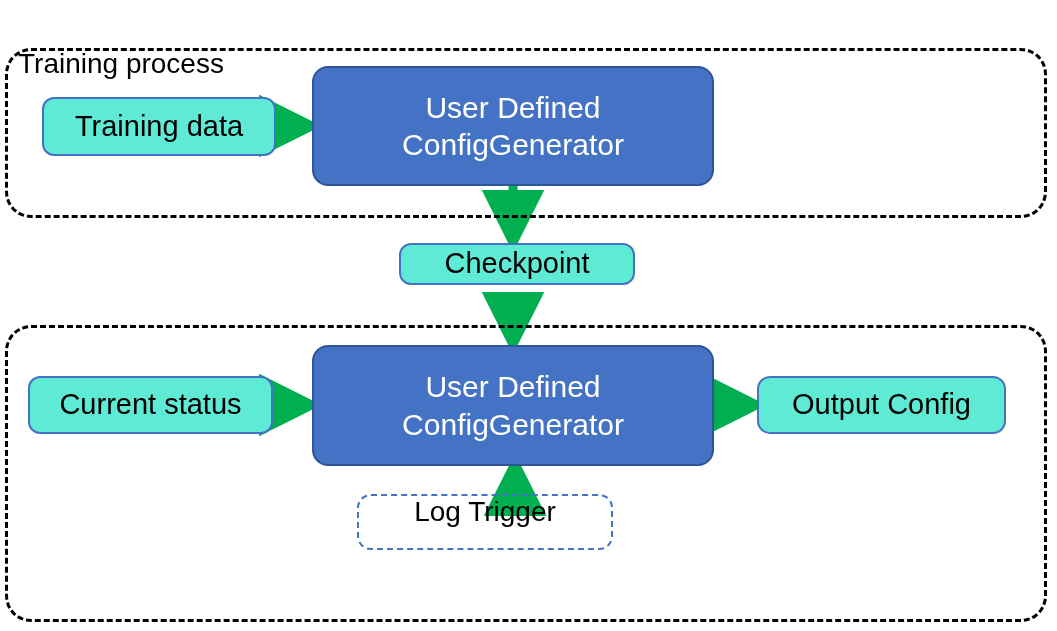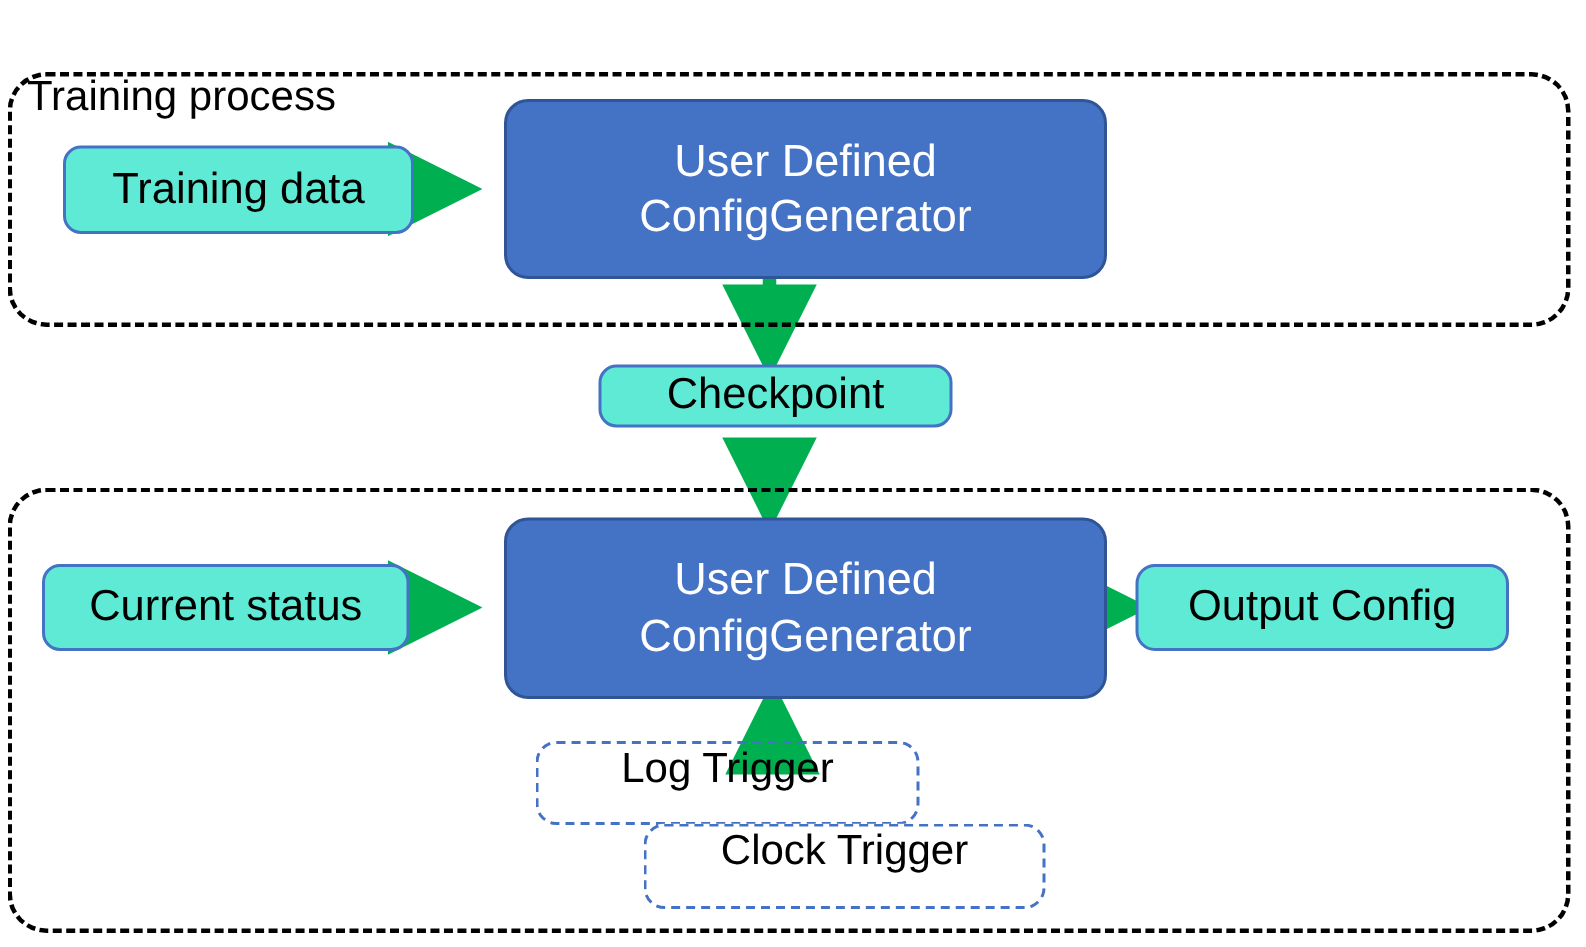--- a/index.html
+++ b/index.html
@@ -64,21 +64,20 @@
     border-radius: 16px;
     display: flex;
     flex-direction: column;
     align-items: center;
     justify-content: center;
     color: #ffffff;
     font-size: 30px;
     line-height: 1.25;
     text-align: center;
     font-family: "Liberation Sans", sans-serif;
-    margin-left: 24px;
   }
   .node-process .ln { display: block; }
 
   
   .node-trigger {
     position: absolute;
     box-sizing: border-box;
     background: #ffffff;
     border: 2px dashed #4472C4;
     border-radius: 14px;
@@ -158,17 +157,14 @@
   </div>
 
   <div class="node-plain" style="left:757px; top:376px; width:249px; height:58px;border-radius:13px;">
     <span>Output Config</span>
   </div>
 
   <div class="node-trigger transparent" style="left:357px; top:494px; width:256px; height:56px; z-index:2;">
     <span>Log Trigger</span>
   </div>
 
-  <div class="node-trigger" style="left:429px; top:549px; width:268px; height:57px; z-index:3;">
-    <span>Clock Trigger</span>
-  </div>
 
 </div>
 
 </body></html>

